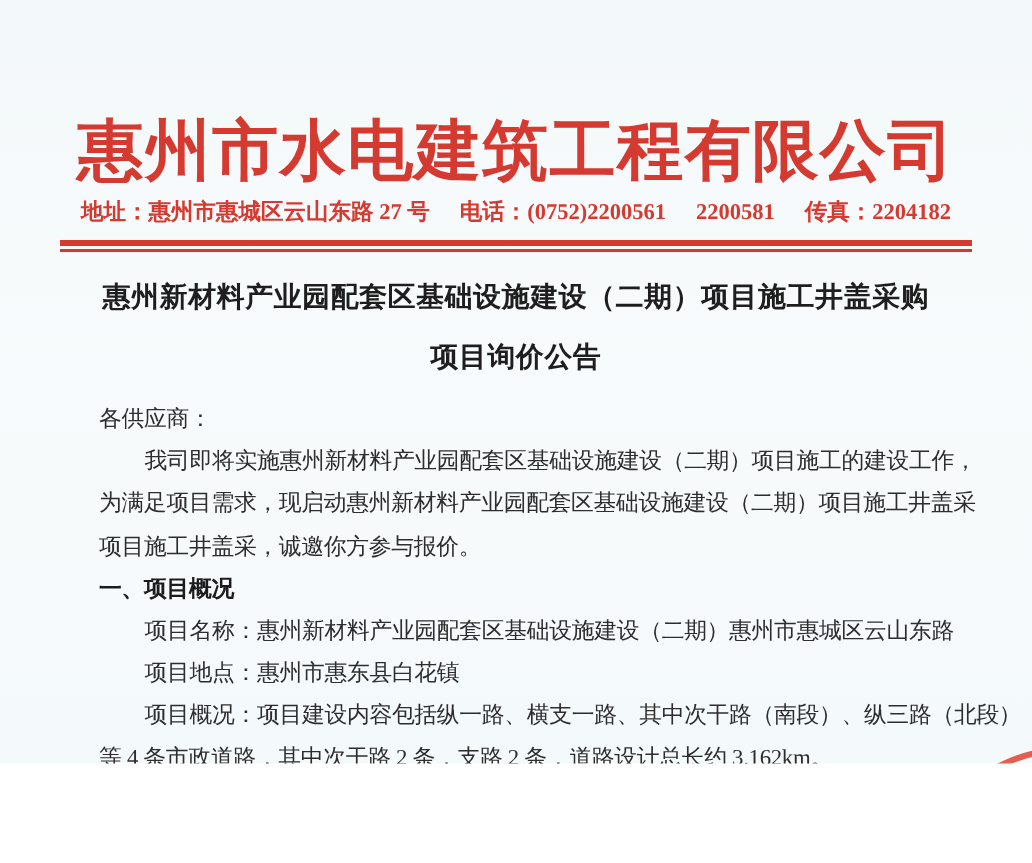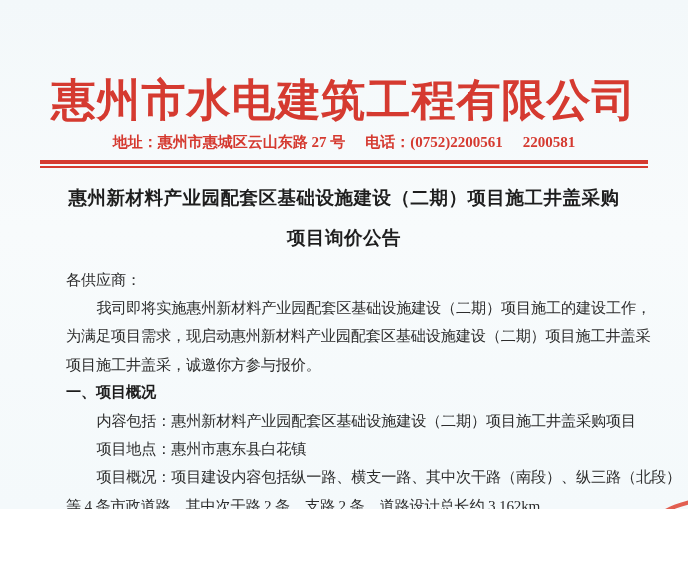--- a/index.html
+++ b/index.html
@@ -85,36 +85,37 @@
 <body>
 
 <div class="page">
 
   <header>
     <h1 class="company">惠州市水电建筑工程有限公司</h1>
     <div class="contact">
       <span>地址：惠州市惠城区云山东路 27 号</span>
       <span>电话：(0752)2200561</span>
       <span>2200581</span>
+      <span>传真：2204182</span>
     </div>
     <div class="rule"></div>
   </header>
 
   <section class="doc-title">
     <div>惠州新材料产业园配套区基础设施建设（二期）项目施工井盖采购</div>
     <div>项目询价公告</div>
   </section>
 
   <section class="doc-body">
     <div class="line">各供应商：</div>
     <div class="line indent">我司即将实施惠州新材料产业园配套区基础设施建设（二期）项目施工的建设工作，</div>
     <div class="line">为满足项目需求，现启动惠州新材料产业园配套区基础设施建设（二期）项目施工井盖采</div>
     <div class="line">项目施工井盖采，诚邀你方参与报价。</div>
     <div class="line heading">一、项目概况</div>
-    <div class="line indent">内容包括：惠州新材料产业园配套区基础设施建设（二期）项目施工井盖采购项目</div>
+    <div class="line indent">项目名称：惠州新材料产业园配套区基础设施建设（二期）惠州市惠城区云山东路</div>
     <div class="line indent">项目地点：惠州市惠东县白花镇</div>
     <div class="line indent">项目概况：项目建设内容包括纵一路、横支一路、其中次干路（南段）、纵三路（北段）</div>
     <div class="line">等 4 条市政道路，其中次干路 2 条，支路 2 条，道路设计总长约 3.162km。</div>
     <div class="line indent">内容包括：道路、交通工程、土石方工程、给排水工程、电力工程、通讯工程、照明</div>
     <div class="line">工程、绿化工程等市政配套工程。</div>
   </section>
 
   <div class="stamp">
     <span class="star">★</span>
     <span class="char c0">水</span>

